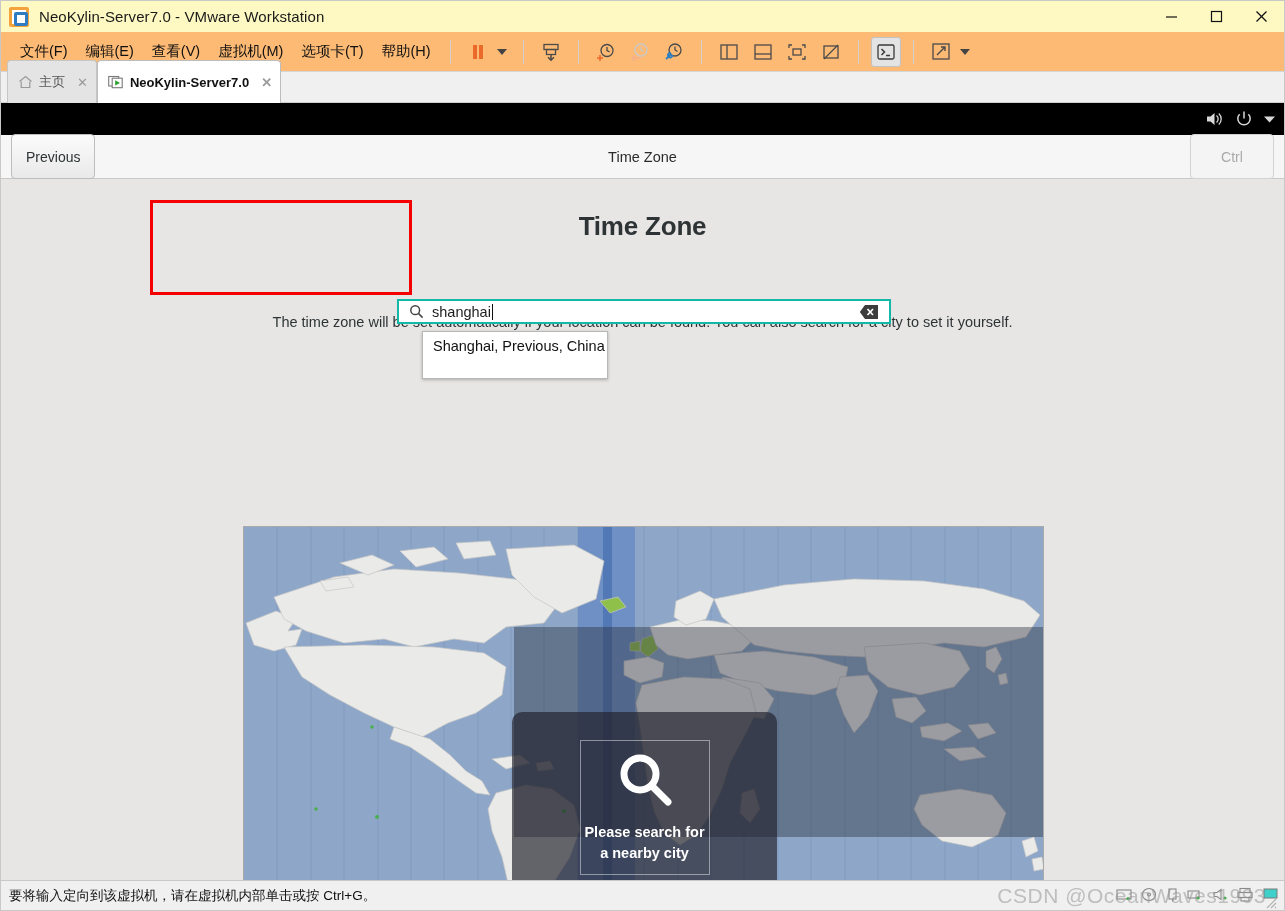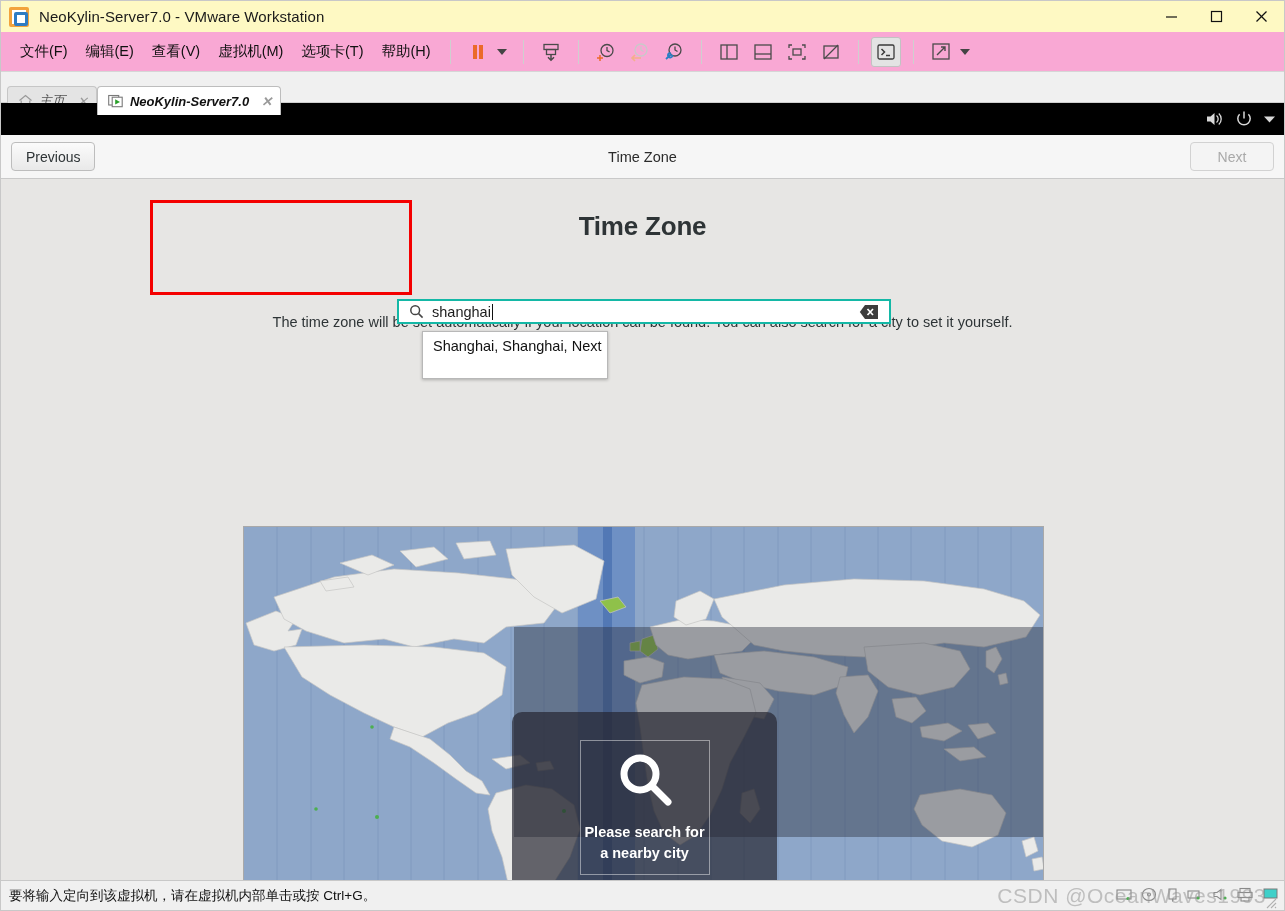--- a/index.html
+++ b/index.html
@@ -45,21 +45,21 @@
     position: absolute; right: 0; top: 0; height: 31px;
     display: flex; align-items: center;
   }
   .winbtn {
     width: 45px; height: 31px; display: flex; align-items: center; justify-content: center;
     color: #111; font-size: 13px;
   }
 
   
   .menubar {
-    height: 40px; flex: 0 0 40px; background: #f9a8d4;
+    height: 40px; flex: 0 0 40px; background: #fdba74;
     display: flex; align-items: center;
     border-bottom: 1px solid #d6d6d6;
     padding-left: 10px;
   }
   .menuitem {
     font-size: 14.5px; color: #111; padding: 4px 9px; white-space: nowrap;
   }
   .tb-sep {
     width: 1px; height: 24px; background: #cfcfcf; margin: 0 10px;
     flex: 0 0 1px;
@@ -75,26 +75,26 @@
     border-top: 6px solid #444; margin: 0 6px 0 2px;
   }
 
   
   .tabstrip {
     height: 31px; flex: 0 0 31px; background: #f0f0f0;
     display: flex; align-items: flex-end; padding-left: 6px;
     border-bottom: 1px solid #cfcfcf;
   }
   .tab {
-    height: 29px; display: flex; align-items: center; gap: 6px;
+    height: 43px; display: flex; align-items: center; gap: 6px;
     padding: 0 8px 0 10px; font-size: 13px;
     border: 1px solid #c6c6c6; border-bottom: none;
     border-radius: 4px 4px 0 0;
     background: #e4e4e4; color: #555;
-    position: relative; top: 13px; font-style: italic;
+    position: relative; top: 1px;
   }
   .tab.active {
     background: #ffffff; color: #111; font-weight: bold; z-index: 2;
     border-color: #bdbdbd;
   }
   .tab .tabclose { color: #9a9a9a; font-size: 13px; margin-left: 6px; }
   .home-ico { width: 15px; height: 14px; position: relative; }
   .vm-ico { width: 16px; height: 14px; position: relative; }
 
   
@@ -108,21 +108,21 @@
   }
   .gnome-topbar .sysicon { color: #d8d8d8; display: flex; align-items: center; }
 
   .installer-header {
     height: 44px; background: #f6f6f6;
     border-bottom: 1px solid #c9c9c9;
     display: flex; align-items: center; justify-content: space-between;
     padding: 0 10px; position: relative;
   }
   .btn {
-    min-width: 84px; height: 29px; padding: 0 14px;
+    min-width: 84px; height: 45px; padding: 0 14px;
     border: 1px solid #bdbdbd; border-radius: 4px;
     background: linear-gradient(#fbfbfb, #e9e9e9);
     font-size: 14px; color: #2e3436;
     display: flex; align-items: center; justify-content: center;
   }
   .btn.disabled {
     color: #a9a9a9; background: #f4f4f4; border-color: #d2d2d2;
   }
   .installer-header .hdr-title {
     position: absolute; left: 0; right: 0; text-align: center;
@@ -401,21 +401,21 @@
       <span class="sysicon">
         <svg width="13" height="10" viewBox="0 0 13 10">
             <polygon points="1,2.5 12,2.5 6.5,8.5" fill="#d8d8d8"></polygon>
           </svg>
       </span>
     </div>
 
     <div class="installer-header">
       <div class="btn">Previous</div>
       <div class="hdr-title">Time Zone</div>
-      <div class="btn disabled">Next</div>
+      <div class="btn disabled">Ctrl</div>
     </div>
 
     <div class="installer-body">
 
       <div class="page-title">Time Zone</div>
       <div class="page-sub">The time zone will be set automatically if your location can be found. You can also search for a city to set it yourself.</div>
 
       <div class="searchrow">
         <div class="searchbox">
           <span class="search-ico">
@@ -429,21 +429,21 @@
           <span class="clear-ico">
             <svg width="20" height="16" viewBox="0 0 20 16">
               <path d="M6 1 L19 1 L19 15 L6 15 L0.8 8 Z" fill="#3c3c3c"></path>
               <path d="M8.5 5 L14 11 M14 5 L8.5 11" stroke="#fff" stroke-width="1.7"></path>
             </svg>
           </span>
         </div>
       </div>
 
       <div class="suggest" style="left:421px; top:152px; width:186px;">
-        <div class="suggest-item">Shanghai, Shanghai, Next</div>
+        <div class="suggest-item">Shanghai, Previous, China</div>
       </div>
 
       <div class="map-wrap">
         <svg class="map-svg" viewBox="0 0 801 410" preserveAspectRatio="none">
           <defs>
             <clipPath id="mapclip">
                 <rect x="0" y="0" width="801" height="410"></rect>
               </clipPath>
           </defs>
           <g clip-path="url(#mapclip)">

